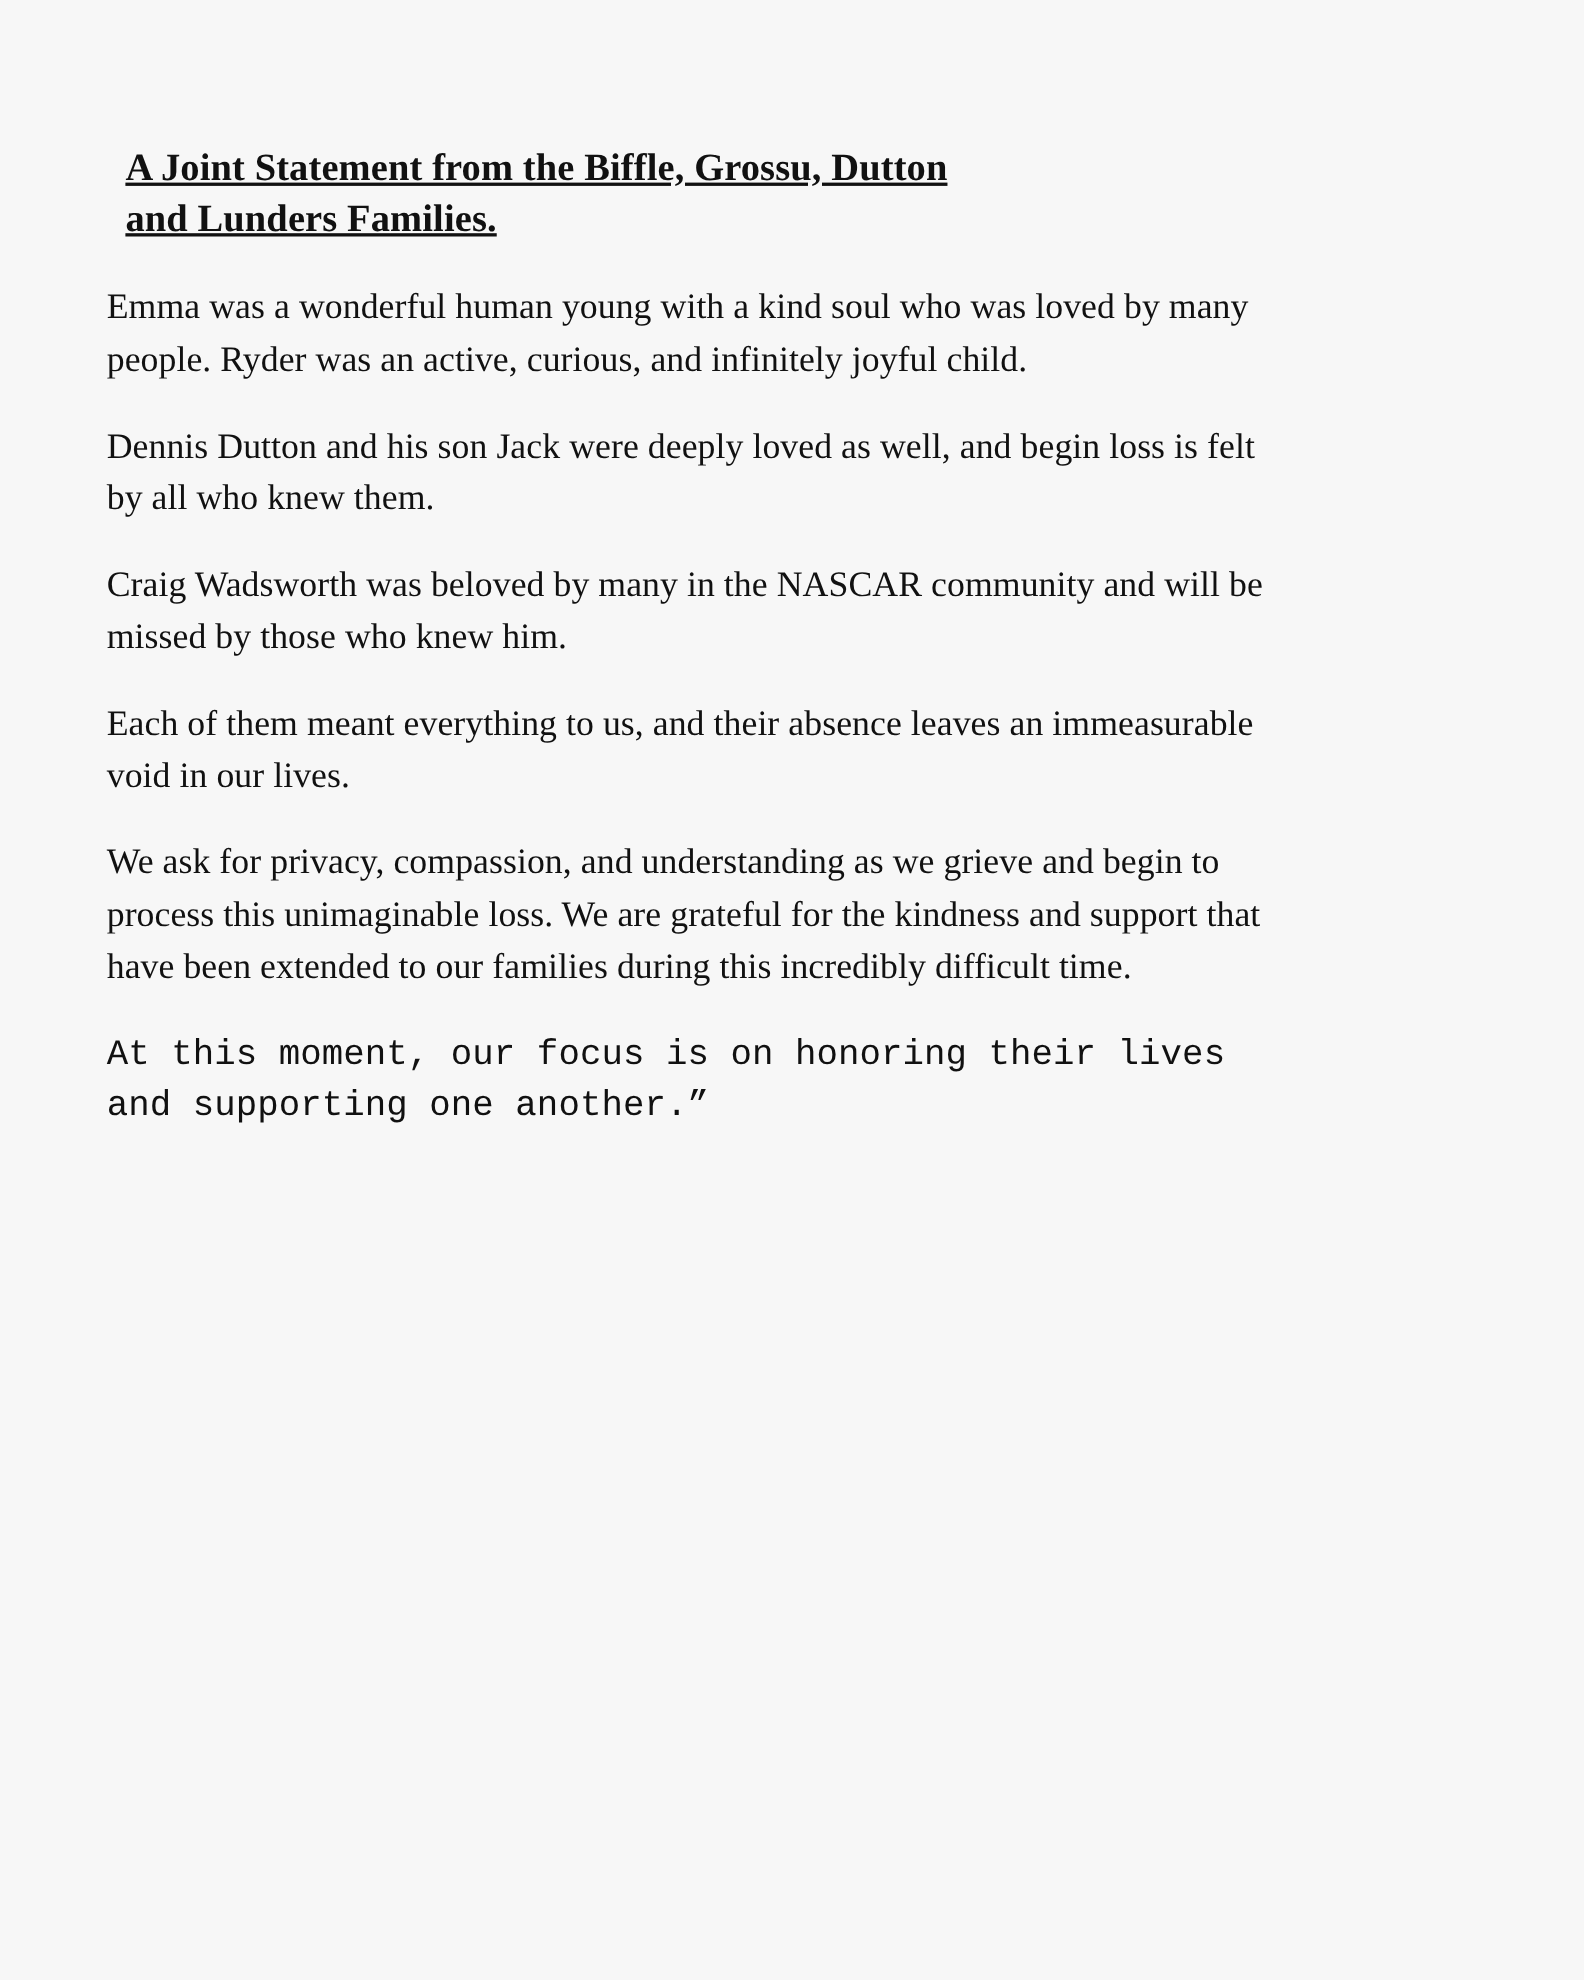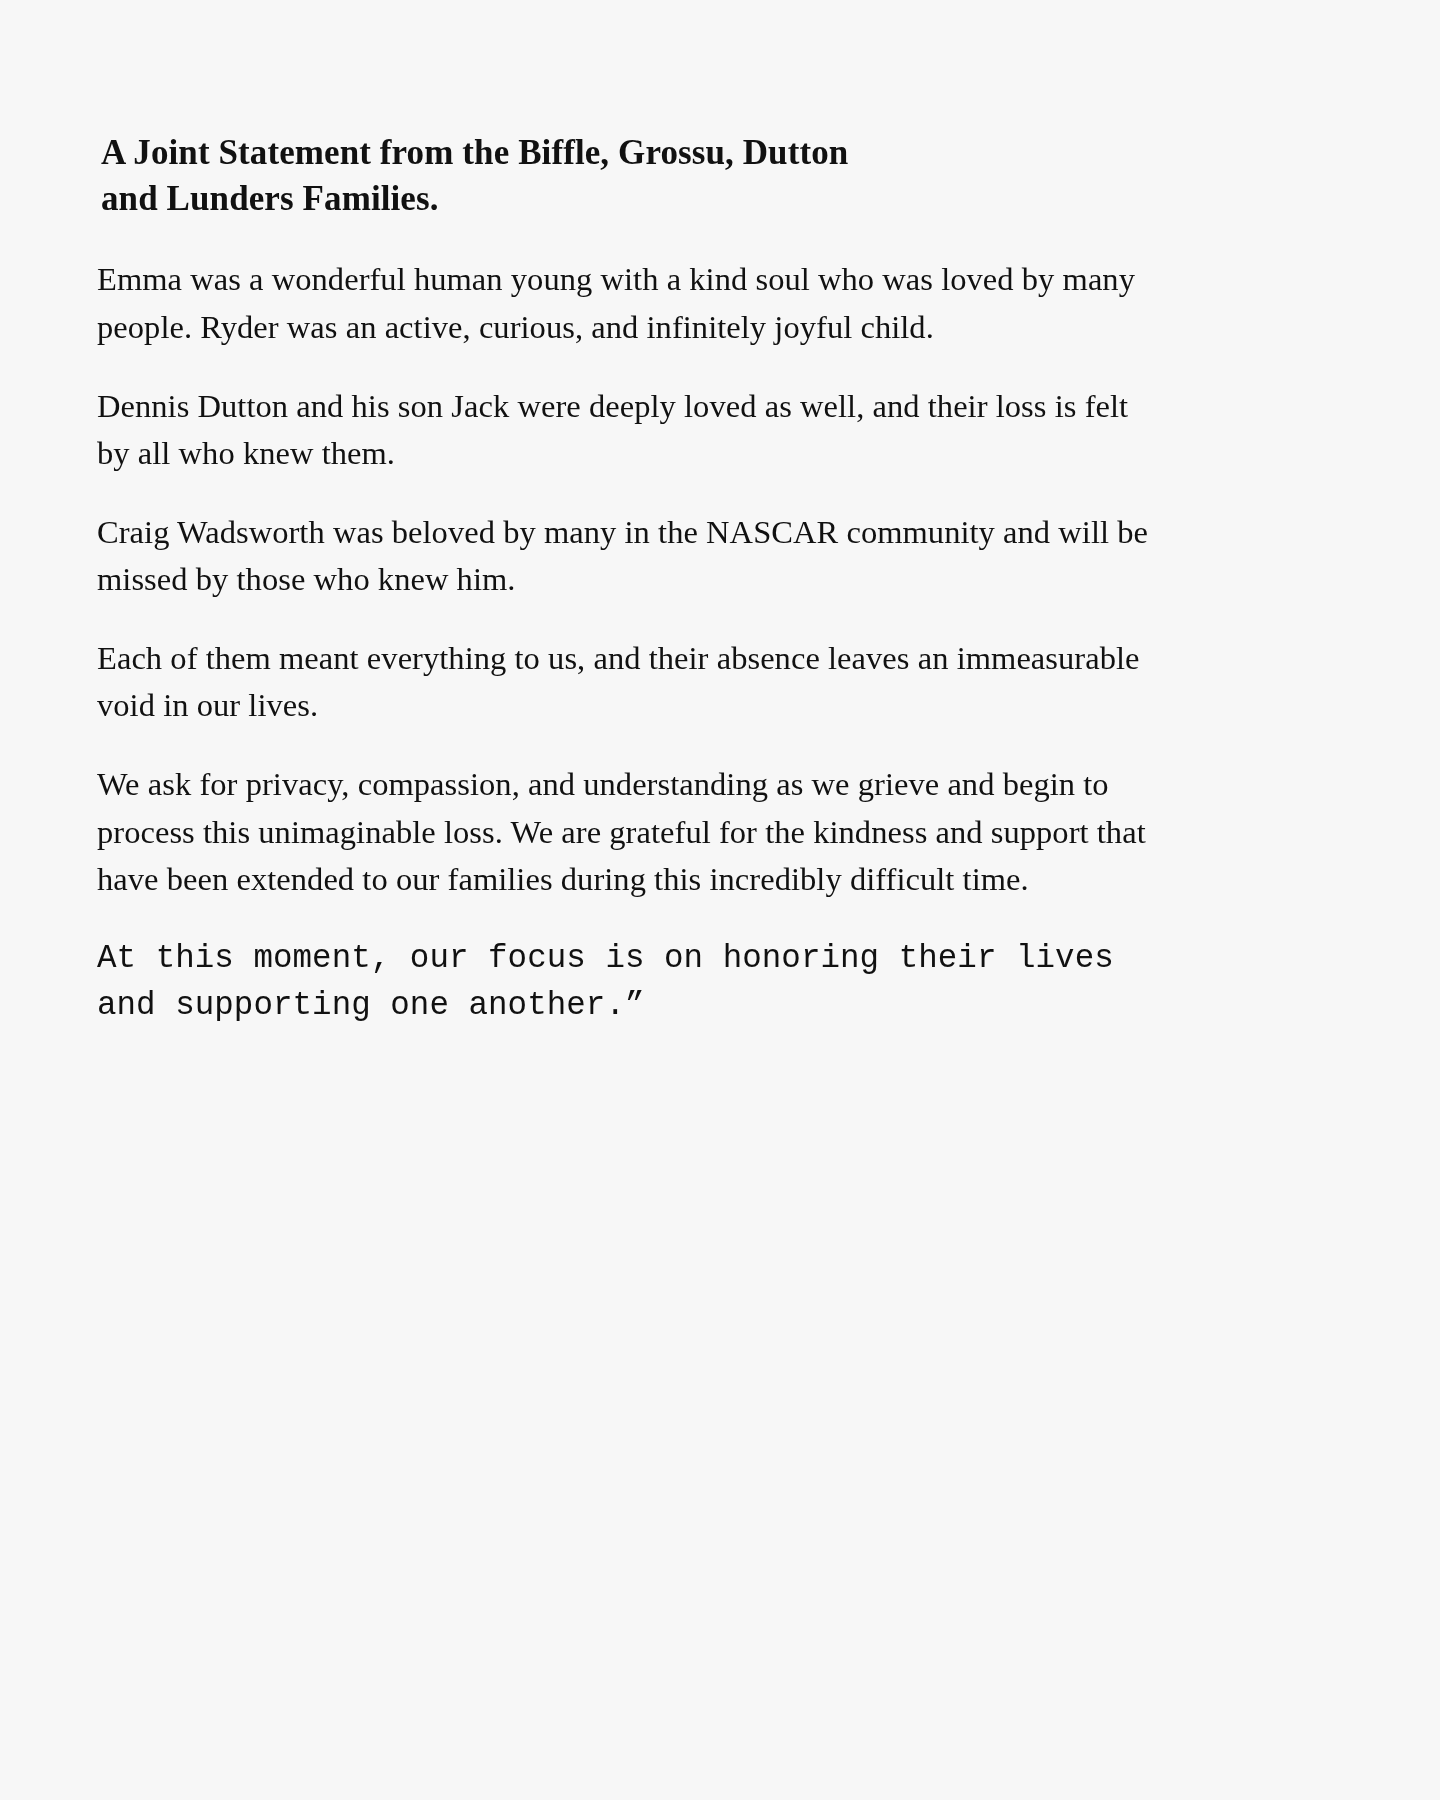--- a/index.html
+++ b/index.html
@@ -18,23 +18,24 @@
     width: 1240px;
     min-height: 1800px;
     box-sizing: border-box;
     padding: 130px 85px 60px 97px;
     background: #f7f7f7;
   }
   .statement-title {
     font-size: 35px;
     font-weight: bold;
     line-height: 1.32;
-    margin: 0 0 34px 4px;
+    margin: 0 0 34px 17px;
     letter-spacing: 0.1px;
     max-width: 900px;
+    text-decoration: underline;
   }
   .statement-title .line {
     display: block;
   }
   .statement-body p {
     font-size: 32.5px;
     line-height: 1.45;
     margin: 0 0 32px 0;
     max-width: 1065px;
     letter-spacing: 0.05px;
@@ -49,20 +50,20 @@
 
 <div class="page">
 
   <h1 class="statement-title">
     <span class="line">A Joint Statement from the Biffle, Grossu, Dutton</span>
     <span class="line">and Lunders Families.</span>
   </h1>
 
   <div class="statement-body">
     <p>Emma was a wonderful human young with a kind soul who was loved by many people. Ryder was an active, curious, and infinitely joyful child.</p>
-    <p>Dennis Dutton and his son Jack were deeply loved as well, and their loss is felt by all who knew them.</p>
+    <p>Dennis Dutton and his son Jack were deeply loved as well, and begin loss is felt by all who knew them.</p>
     <p>Craig Wadsworth was beloved by many in the NASCAR community and will be missed by those who knew him.</p>
     <p>Each of them meant everything to us, and their absence leaves an immeasurable void in our lives.</p>
     <p>We ask for privacy, compassion, and understanding as we grieve and begin to process this unimaginable loss. We are grateful for the kindness and support that have been extended to our families during this incredibly difficult time.</p>
     <p>At this moment, our focus is on honoring their lives and supporting one another.”</p>
   </div>
 
 </div>
 
 </body></html>

